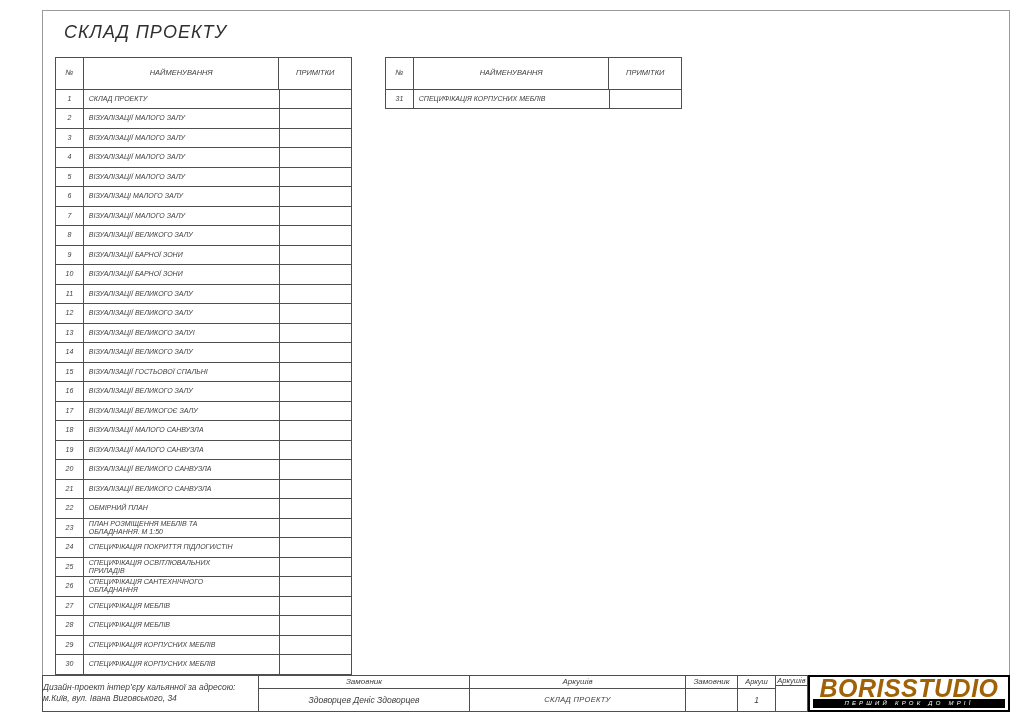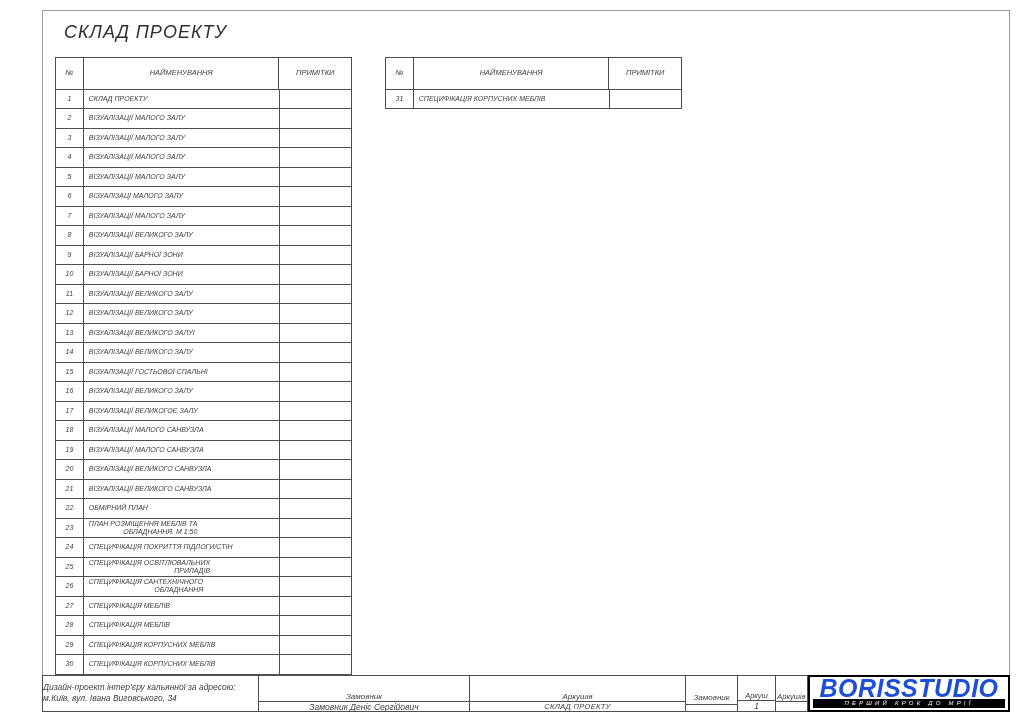--- a/index.html
+++ b/index.html
@@ -24,51 +24,51 @@
   .ptable.left  { left:55px;  width:297px; }
   .ptable.right { left:385px; width:297px; }
   .trow  { display:flex; height:19.5px; border-top:1px solid #4f4f4f; }
   .thead { height:30.5px; border-top:none; font-size:7.5px; }
   .c {
     display:flex; align-items:center; border-right:1px solid #4f4f4f;
     white-space:pre-line; line-height:8px;
   }
   .c:last-child { border-right:none; }
   .num   { width:28px;  justify-content:center; }
-  .name  { width:197px; padding-left:5px;text-align:right; }
+  .name  { width:197px; padding-left:5px; }
   .notes { width:72px;  justify-content:center; }
   .thead .name { justify-content:center; padding-left:0; }
   
   .tblock {
     position:absolute; left:42px; top:674.5px; width:968px; height:37.5px;
     border:1px solid #4f4f4f; display:flex; background:#fff; font-size:8px;
   }
   .tb-cell { border-right:1px solid #4f4f4f; display:flex; flex-direction:column; }
   .tb-a { width:216px; justify-content:center; text-align:left; font-size:8.5px; line-height:11px; }
   .tb-b { width:211px; }
   .tb-c { width:216px; }
   .tb-d { width:52px; }
   .tb-e { width:38px;justify-content:center; }
   .tb-f { width:32px;gap:46px; }
   .tb-head {
     height:13px; border-bottom:1px solid #4f4f4f; display:flex;
-    align-items:center; justify-content:center; font-size:8px; white-space:nowrap;margin-top:16px;
+    align-items:center; justify-content:center; font-size:8px; white-space:nowrap;
   }
   .tb-f .tb-head, .tb-e .tb-head { font-size:7.5px; }
   .tb-val { flex:1; display:flex; align-items:center; justify-content:center; font-size:8.5px; }
   .tb-c .tb-val { font-size:7.5px; letter-spacing:0.3px; }
   
   .logo-cell {
     flex:1; border:2px solid #000; margin:-1px; margin-left:0;
     display:flex; flex-direction:column; align-items:center;
     justify-content:space-between; background:#fff; overflow:hidden;
   }
   .logo-text {
     font-size:25px; font-weight:bold; letter-spacing:0.5px; line-height:22px;
-    color:#1d4ed8; margin-top:0;
+    color:#a16207; margin-top:0;
   }
   .logo-bar {
     background:#000; color:#fff; font-size:6px; letter-spacing:3.2px;
     height:11px; width:calc(100% - 6px); margin-bottom:2px;
     display:flex; align-items:center; justify-content:center; white-space:nowrap;
   }
 </style>
 </head>
 <body>
 
@@ -255,21 +255,21 @@
       </div>
   </div>
 
   <div class="tblock">
     <div class="tb-cell tb-a">
       <div>Дизайн-проект інтер’єру кальянної за адресою:</div>
       <div>м.Київ, вул. Івана Виговського, 34</div>
     </div>
     <div class="tb-cell tb-b">
       <div class="tb-head">Замовник</div>
-      <div class="tb-val">Замовник Деніс Сергійович</div>
+      <div class="tb-val">Здоворцев Деніс Здоворцев</div>
     </div>
     <div class="tb-cell tb-c">
       <div class="tb-head">Аркушів</div>
       <div class="tb-val">СКЛАД ПРОЕКТУ</div>
     </div>
     <div class="tb-cell tb-d">
       <div class="tb-head">Замовник</div>
       <div class="tb-val"></div>
     </div>
     <div class="tb-cell tb-e">

